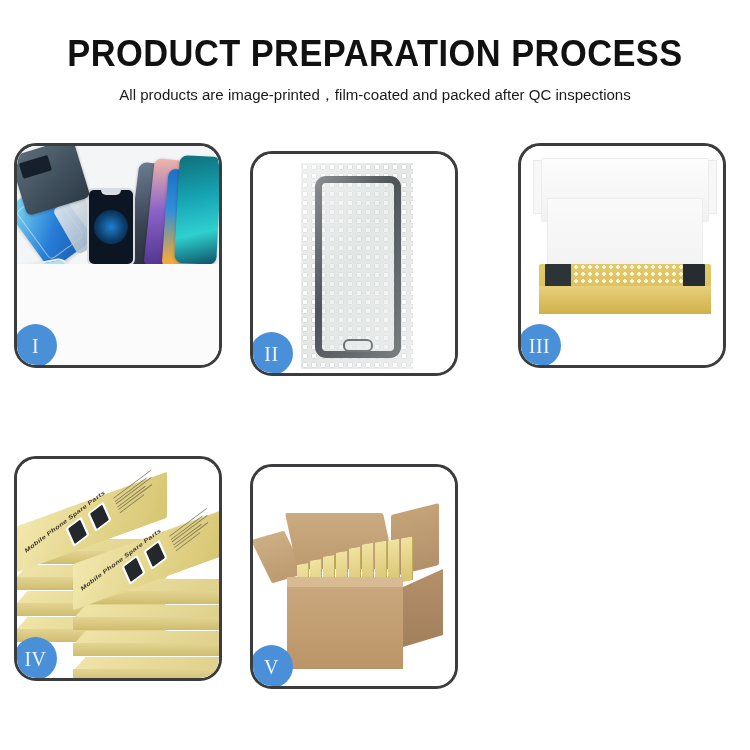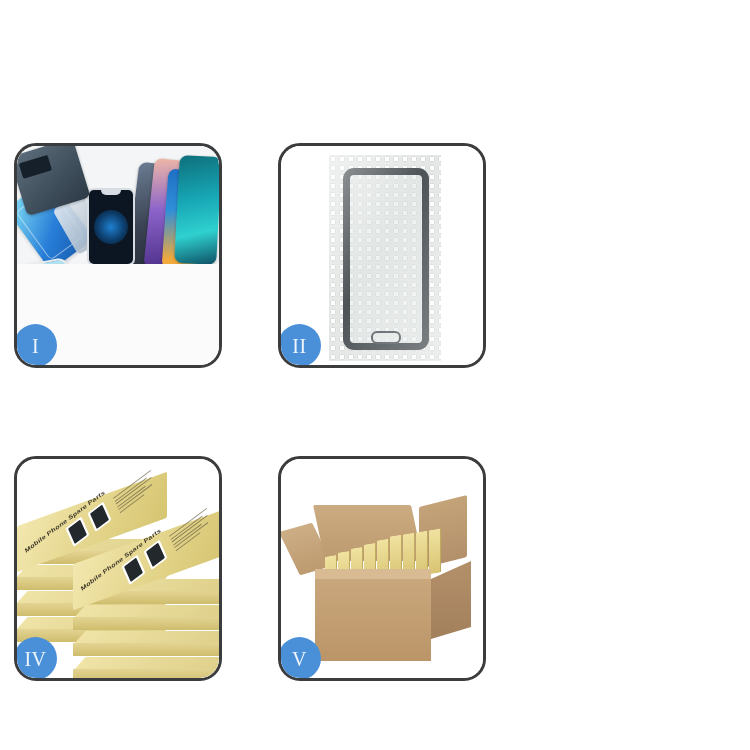--- a/index.html
+++ b/index.html
@@ -27,21 +27,21 @@
   }
 
   
   .grid{position:absolute;left:14px;top:143px;width:722px;height:538px;}
   .panel{
     position:absolute;width:208px;height:225px;
     border:3.5px solid #3a3c3e;border-radius:22px;
     background:#ffffff;box-sizing:border-box;overflow:hidden;
   }
   .panel.c0{left:0;}
-  .panel.c1{left:264px;}
+  .panel.c1{left:236px;margin-top:8px;}
   .panel.c2{left:504px;}
   .panel.r0{top:0;}
   .panel.r1{top:313px;}
 
   .stage{position:absolute;inset:0;overflow:hidden;border-radius:19px;}
 
   .badge{
     position:absolute;left:-3px;bottom:-2px;
     width:43px;height:43px;border-radius:50%;
     background:#4a90d9;color:#eef4fb;
@@ -197,20 +197,24 @@
   .tab{position:absolute;width:16px;height:16px;background:rgba(150,120,86,.5);}
   .sheet{position:absolute;left:108px;top:16px;width:84px;height:44px;
     background:linear-gradient(150deg,rgba(250,250,250,.95),rgba(235,235,235,.8));
     transform:rotate(-9deg);border-radius:2px;}
 </style>
 </head>
 <body>
 
 <div class="page">
 
+  <div class="header">
+    <h1 class="title">PRODUCT PREPARATION PROCESS</h1>
+    <p class="subtitle">All products are image-printed，film-coated and packed after QC inspections</p>
+  </div>
 
   <div class="grid">
 
     <div class="panel r0 c0">
       <div class="stage p1bg">
         <div class="ph ph-film"></div>
         <div class="ph ph-glass"></div>
         <div class="ph ph-fan1"></div>
         <div class="ph ph-fan2"></div>
         <div class="ph ph-fan3"></div>
@@ -238,20 +242,32 @@
 
     <div class="panel r0 c1">
       <div class="stage p2bg">
         <div class="wrapsheet"></div>
         <div class="screenpart"></div>
         <div class="wrapgloss"></div>
       </div>
       <div class="badge">II</div>
     </div>
 
+    <div class="panel r0 c2">
+      <div class="stage p3bg">
+        <div class="lidflapL"></div>
+        <div class="lidflapR"></div>
+        <div class="lidback"></div>
+        <div class="foamback"></div>
+        <div class="boxbody"></div>
+        <div class="boxinner"></div>
+        <div class="boxfront"></div>
+      </div>
+      <div class="badge">III</div>
+    </div>
 
     <div class="panel r1 c0">
       <div class="stage p4bg">
         <div class="stackwrap">
 
           <div class="sbox" style="left:6px;top:64px;">
               <div class="top"></div>
               <div class="side"></div>
             </div>
           <div class="sbox" style="left:6px;top:90px;">

